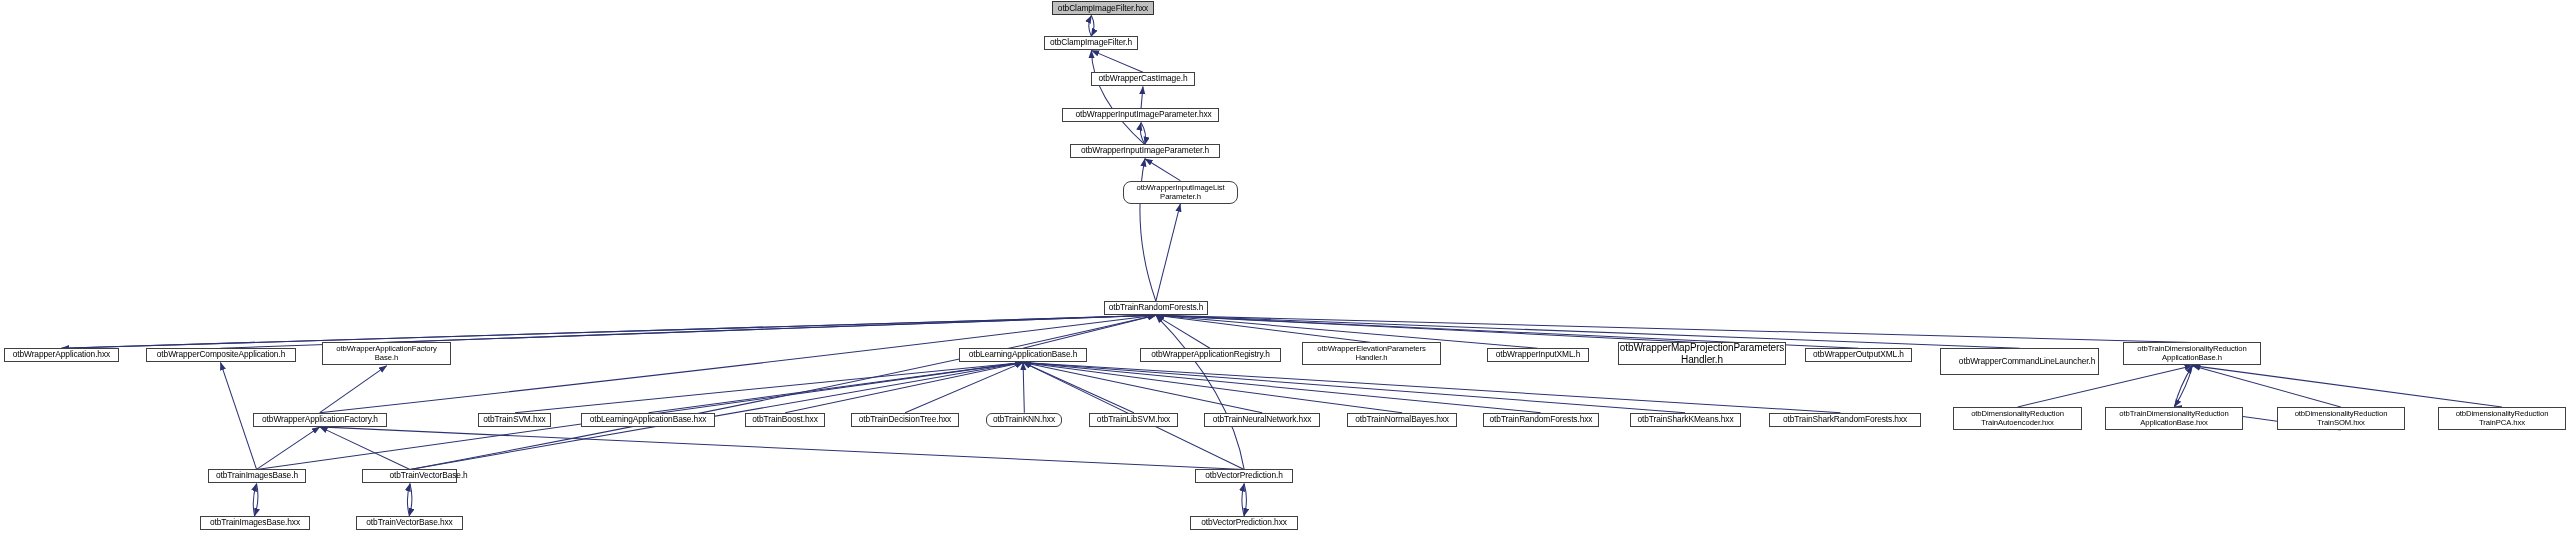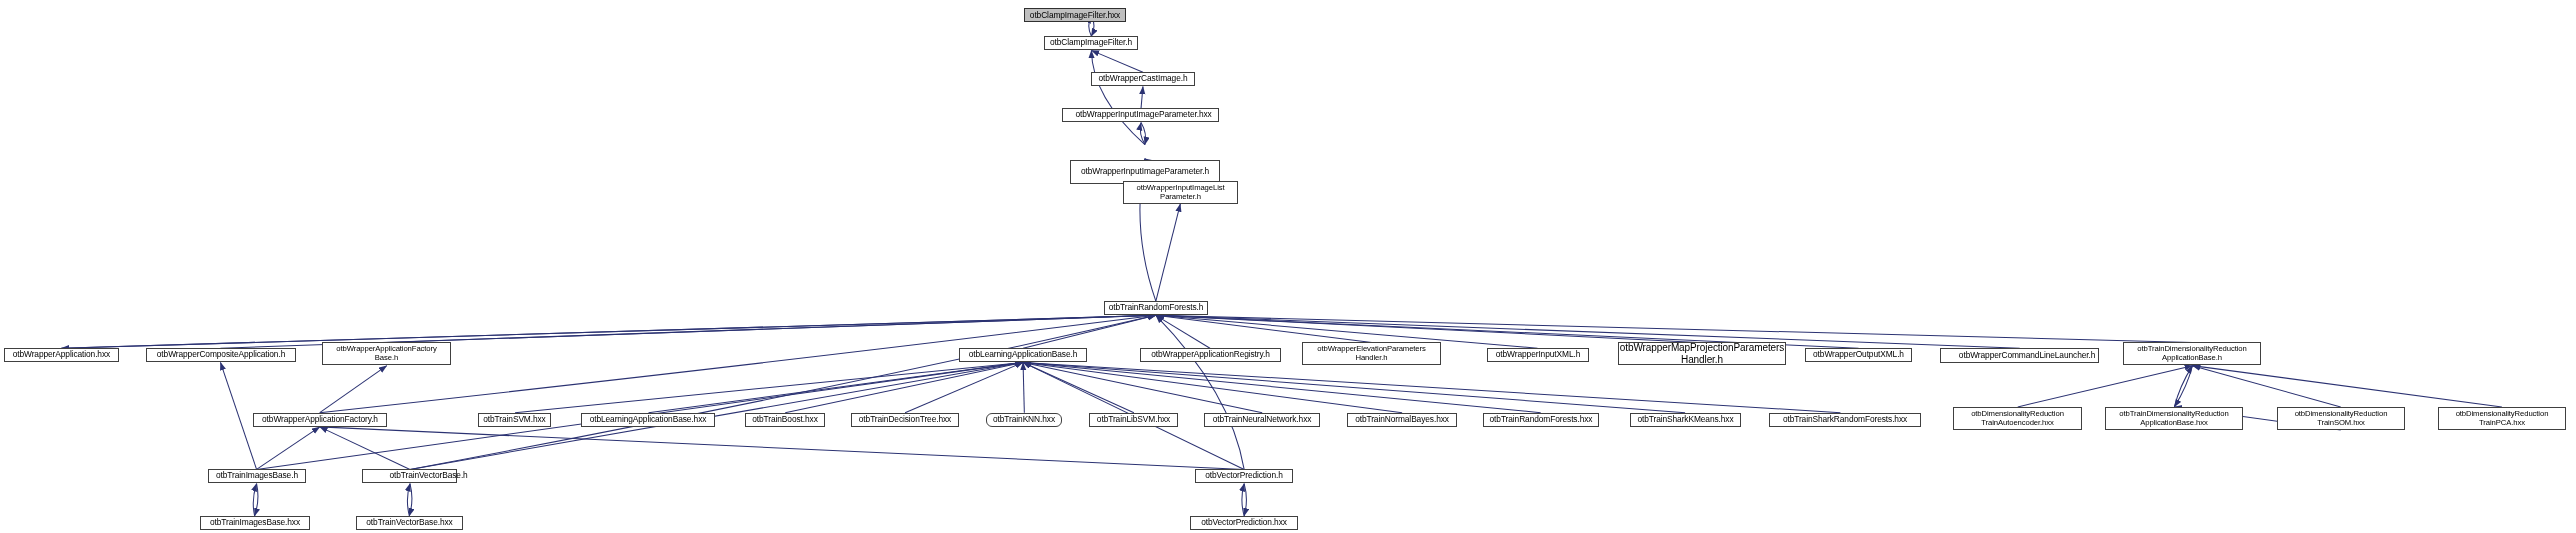--- a/index.html
+++ b/index.html
@@ -94,41 +94,41 @@
         <path d="M1930,750 Q1937,775 1930,800" fill="none" stroke="#2b3272" stroke-width="1.6" marker-end="url(#arrow)"></path>
         <path d="M3130,631 Q3265.5,599 3401,567" fill="none" stroke="#2b3272" stroke-width="1.6" marker-end="url(#arrow)"></path>
         <path d="M3373,631 Q3381,599 3401,567" fill="none" stroke="#2b3272" stroke-width="1.6" marker-end="url(#arrow)"></path>
         <path d="M3401,567 Q3393,599 3373,631" fill="none" stroke="#2b3272" stroke-width="1.6" marker-end="url(#arrow)"></path>
         <path d="M3631,631 Q3516,599 3401,567" fill="none" stroke="#2b3272" stroke-width="1.6" marker-end="url(#arrow)"></path>
         <path d="M3881,631 Q3641,599 3401,567" fill="none" stroke="#2b3272" stroke-width="1.6" marker-end="url(#arrow)"></path>
         <path d="M3631,667 Q3502,649 3373,631" fill="none" stroke="#2b3272" stroke-width="1.6" marker-end="url(#arrow)"></path>
       </g>
   </svg>
   <div id="node-layer">
-      <div class="node root" style="left: 1024px; top: 1.3px; width: 102px; height: 14px; margin-top: 7px;">otbClampImageFilter.hxx</div>
+      <div class="node root" style="left: 1052px; top: 1.3px; width: 102px; height: 14px;">otbClampImageFilter.hxx</div>
       <div class="node" style="left: 1044px; top: 36px; width: 94px; height: 14px;">otbClampImageFilter.h</div>
       <div class="node" style="left: 1091px; top: 72px; width: 104px; height: 14px;">otbWrapperCastImage.h</div>
       <div class="node" style="left: 1062px; top: 108px; width: 157px; height: 14px; padding-left: 8px;">otbWrapperInputImageParameter.hxx</div>
-      <div class="node" style="left: 1070px; top: 160px; width: 150px; height: 24px;">otbWrapperInputImageParameter.h</div>
-      <div class="node" style="left: 1123px; top: 181px; width: 115px; height: 23px; font-size: 7.7px;">otbWrapperInputImageList
+      <div class="node" style="left: 1070px; top: 144px; width: 150px; height: 14px;">otbWrapperInputImageParameter.h</div>
+      <div class="node" style="left: 1123px; top: 181px; width: 115px; height: 23px; font-size: 7.7px; border-radius: 8px;">otbWrapperInputImageList
 Parameter.h</div>
       <div class="node" style="left: 1104px; top: 301px; width: 104px; height: 14px;">otbTrainRandomForests.h</div>
       <div class="node" style="left: 3.9px; top: 348px; width: 115px; height: 14px;">otbWrapperApplication.hxx</div>
       <div class="node" style="left: 146px; top: 348px; width: 150px; height: 14px;">otbWrapperCompositeApplication.h</div>
       <div class="node" style="left: 322px; top: 342px; width: 129px; height: 23px; font-size: 7.7px;">otbWrapperApplicationFactory
 Base.h</div>
       <div class="node" style="left: 959px; top: 348px; width: 128px; height: 14px;">otbLearningApplicationBase.h</div>
       <div class="node" style="left: 1140px; top: 348px; width: 141px; height: 14px;">otbWrapperApplicationRegistry.h</div>
       <div class="node" style="left: 1302px; top: 342px; width: 139px; height: 23px; font-size: 7.7px;">otbWrapperElevationParameters
 Handler.h</div>
       <div class="node" style="left: 1487px; top: 348px; width: 102px; height: 14px;">otbWrapperInputXML.h</div>
       <div class="node" style="left: 1618px; top: 342px; width: 168px; height: 23px; font-size: 10px;">otbWrapperMapProjectionParameters
 Handler.h</div>
       <div class="node" style="left: 1805px; top: 348px; width: 107px; height: 14px;">otbWrapperOutputXML.h</div>
-      <div class="node" style="left: 1940px; top: 348px; width: 159px; height: 15px; padding-left: 17px;">otbWrapperCommandLineLauncher.h</div>
+      <div class="node" style="left: 1940px; top: 348px; width: 159px; height: 27px; padding-left: 17px;">otbWrapperCommandLineLauncher.h</div>
       <div class="node" style="left: 2123px; top: 342px; width: 138px; height: 23px; font-size: 7.7px;">otbTrainDimensionalityReduction
 ApplicationBase.h</div>
       <div class="node" style="left: 253px; top: 413px; width: 134px; height: 14px;">otbWrapperApplicationFactory.h</div>
       <div class="node" style="left: 478px; top: 413px; width: 73px; height: 14px;">otbTrainSVM.hxx</div>
       <div class="node" style="left: 581px; top: 413px; width: 134px; height: 14px;">otbLearningApplicationBase.hxx</div>
       <div class="node" style="left: 745px; top: 413px; width: 80px; height: 14px;">otbTrainBoost.hxx</div>
       <div class="node" style="left: 851px; top: 413px; width: 108px; height: 14px;">otbTrainDecisionTree.hxx</div>
       <div class="node" style="left: 986px; top: 413px; width: 76px; height: 14px; border-radius: 6px;">otbTrainKNN.hxx</div>
       <div class="node" style="left: 1089px; top: 413px; width: 89px; height: 14px;">otbTrainLibSVM.hxx</div>
       <div class="node" style="left: 1204px; top: 413px; width: 116px; height: 14px;">otbTrainNeuralNetwork.hxx</div>

